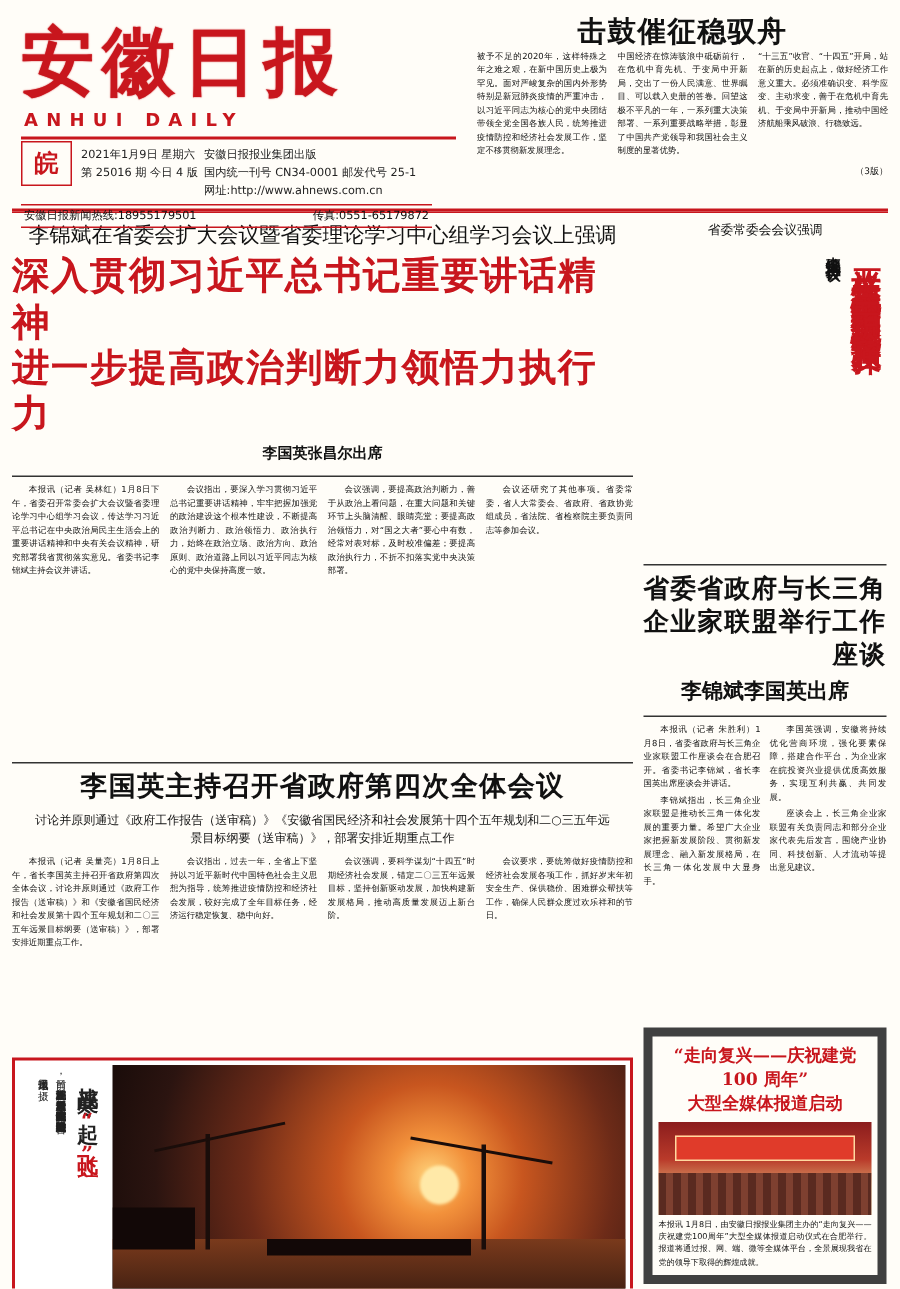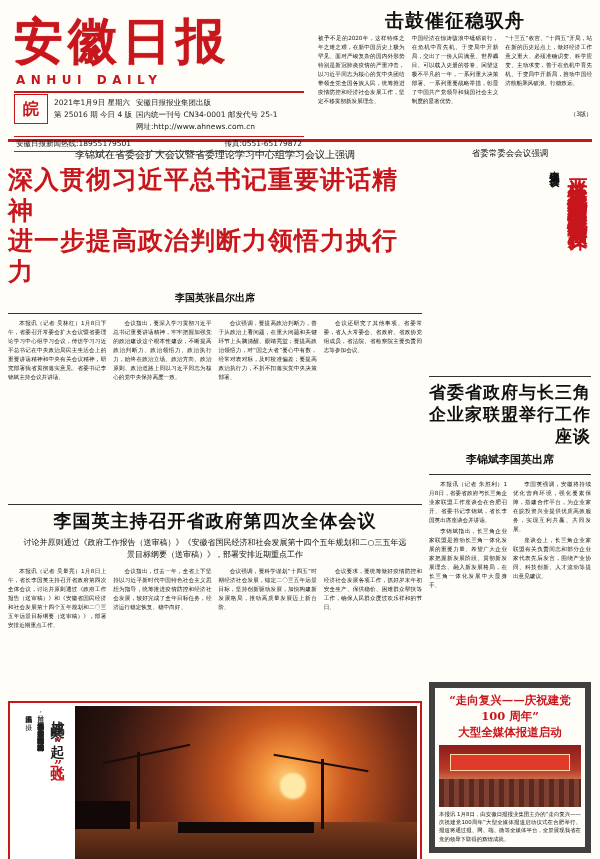--- a/index.html
+++ b/index.html
@@ -43,21 +43,21 @@
     position:absolute; left:6px; top:88px;
     width:34px; height:30px;
     border:1px solid #c8161d;
     color:#c8161d;
     display:flex; align-items:center; justify-content:center;
     font-size:16px; font-weight:bold;
   }
   .mast-info2 {
     border-top:1px solid #c8161d;
     border-bottom:1px solid #c8161d;
-    margin:4px 4px 0 6px;
+    margin:4px 20px 0 6px;
     font-size:7.5px;
     padding:2px 2px;
     display:flex; justify-content:space-between;
     color:#111;
   }
   .mast-right { flex:1; padding-left:10px; border-left:0; }
   .top-head {
     text-align:center;
     font-family:"DejaVu Serif","Liberation Serif",serif;
     font-weight:bold;
@@ -79,21 +79,21 @@
 
   
   .dbl-rule { border-top:2px solid #c8161d; border-bottom:1px solid #c8161d; height:3px; margin:5px 0 6px 0; }
 
   
   .body-grid { display:flex; gap:7px; }
   .col-main { width:414px; }
   .col-right { width:162px; }
 
   
-  .kicker { text-align:center; font-size:10px; color:#111; padding-bottom:3px; }
+  .kicker { text-align:center; font-size:14px; color:#111; padding-bottom:3px; }
   .headline-red {
     color:#c8161d;
     font-family:"DejaVu Serif","Liberation Serif",serif;
     font-weight:bold;
     font-size:25px;
     line-height:1.22;
     letter-spacing:1px;
   }
   .byline { text-align:center; font-size:10px; padding:4px 0 5px 0; font-weight:bold; }
   .hr-thin { border-top:1px solid #333; margin:3px 0 5px 0; }
@@ -162,21 +162,21 @@
     text-orientation:upright;
     font-size:10px;
     letter-spacing:1px;
     font-weight:bold;
   }
   .r-head2 {
     font-family:Liberation Sans, sans-serif;
     font-weight:bold; font-size:17px; text-align:right; line-height:1.3;
     letter-spacing:1px;
   }
-  .r-by { text-align:center; font-size:11px; font-weight:bold; padding:4px 0 4px 0; }
+  .r-by { text-align:center; font-size:14px; font-weight:bold; padding:4px 0 4px 0; }
   .r-text { font-size:5.6px; line-height:1.6; text-align:justify; }
   .r-text p { margin:0 0 2px 0; text-indent:2em; }
   .r-cols { display:flex; gap:6px; }
   .r-cols .c { flex:1; }
 
   .promo-box { border:6px solid #404040; margin-top:6px; padding:4px; }
   .promo-head {
     text-align:center; color:#c8161d;
     font-family:"DejaVu Serif","Liberation Serif",serif;
     font-weight:bold; font-size:11.5px; line-height:1.4;

